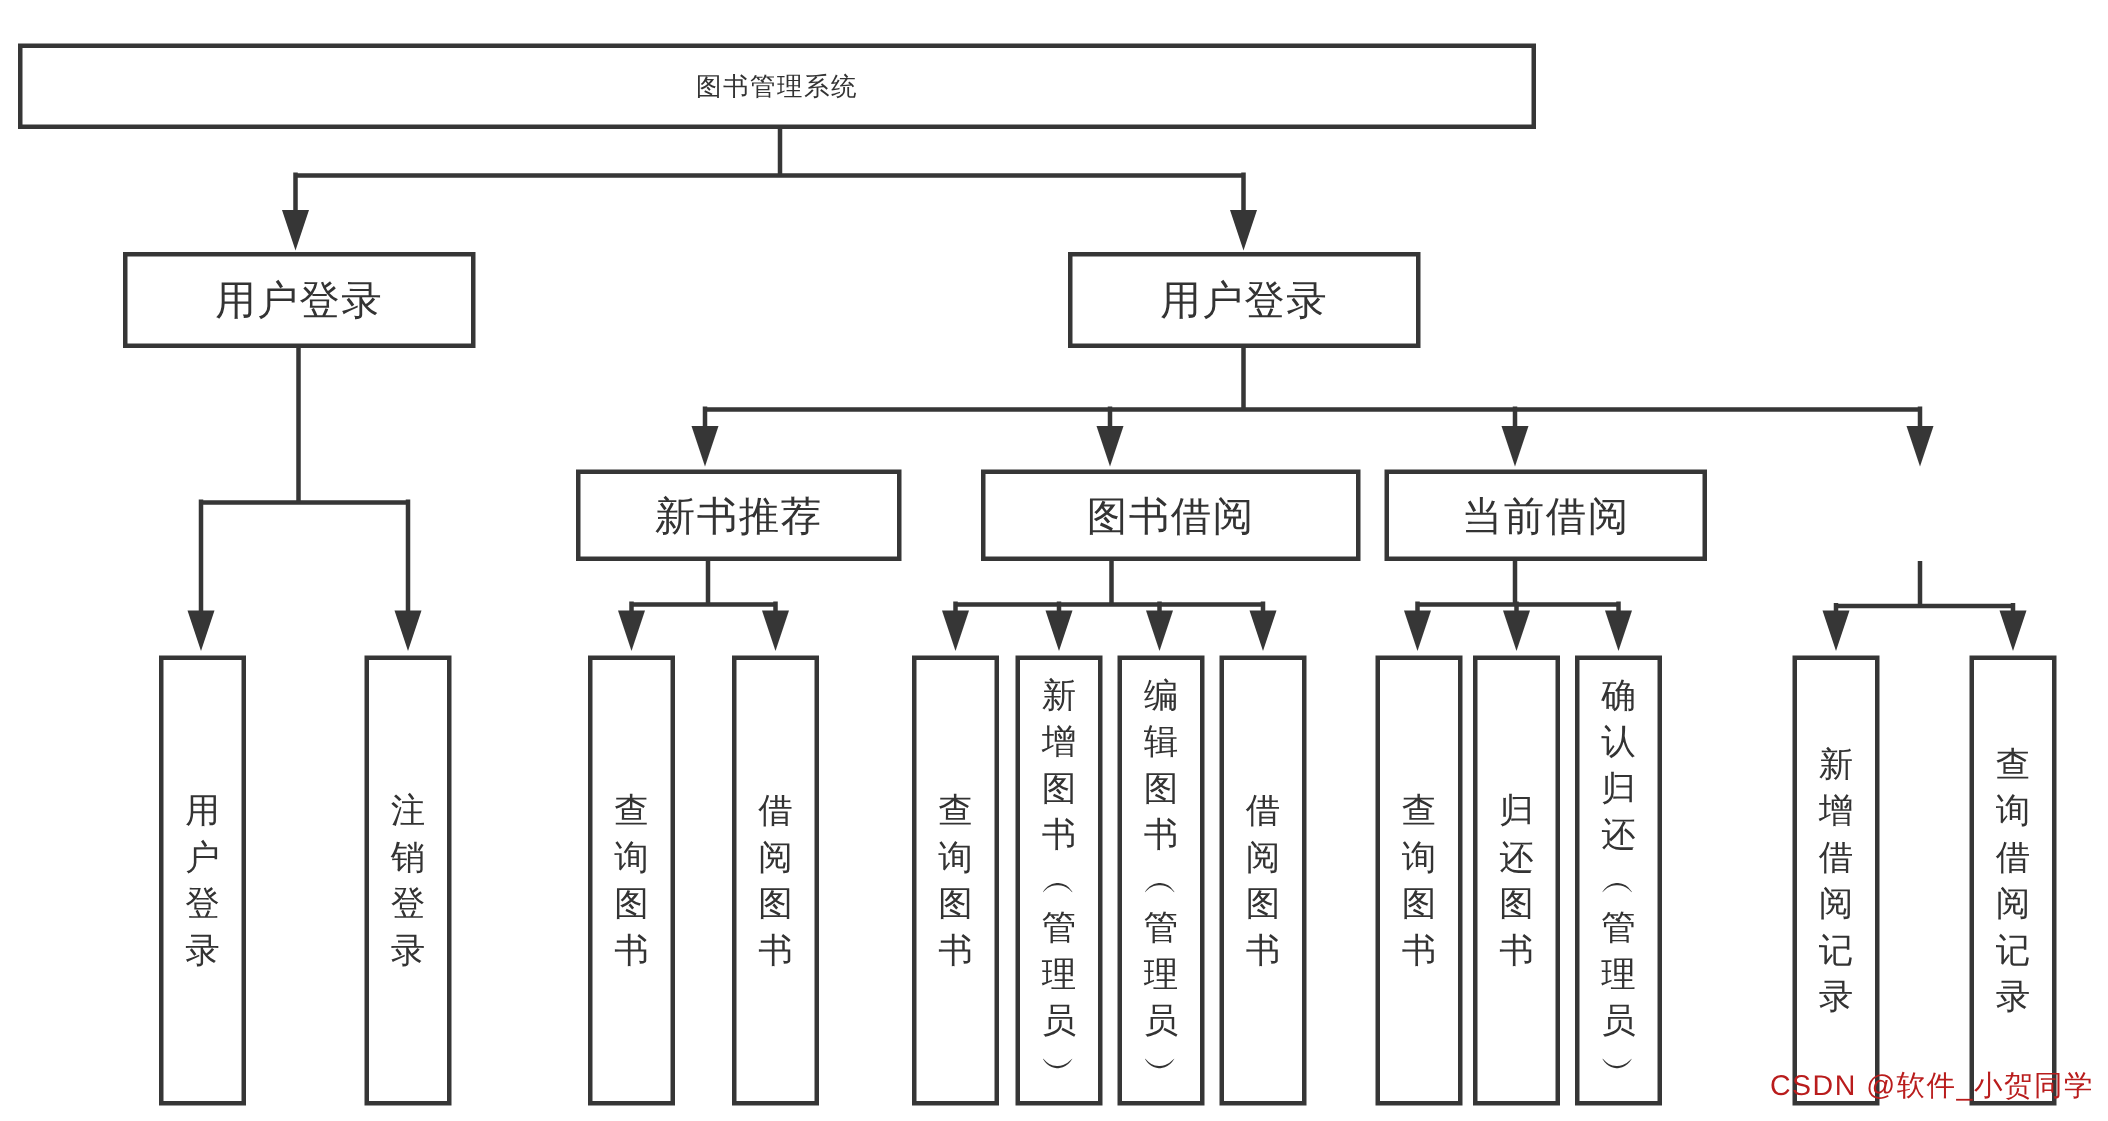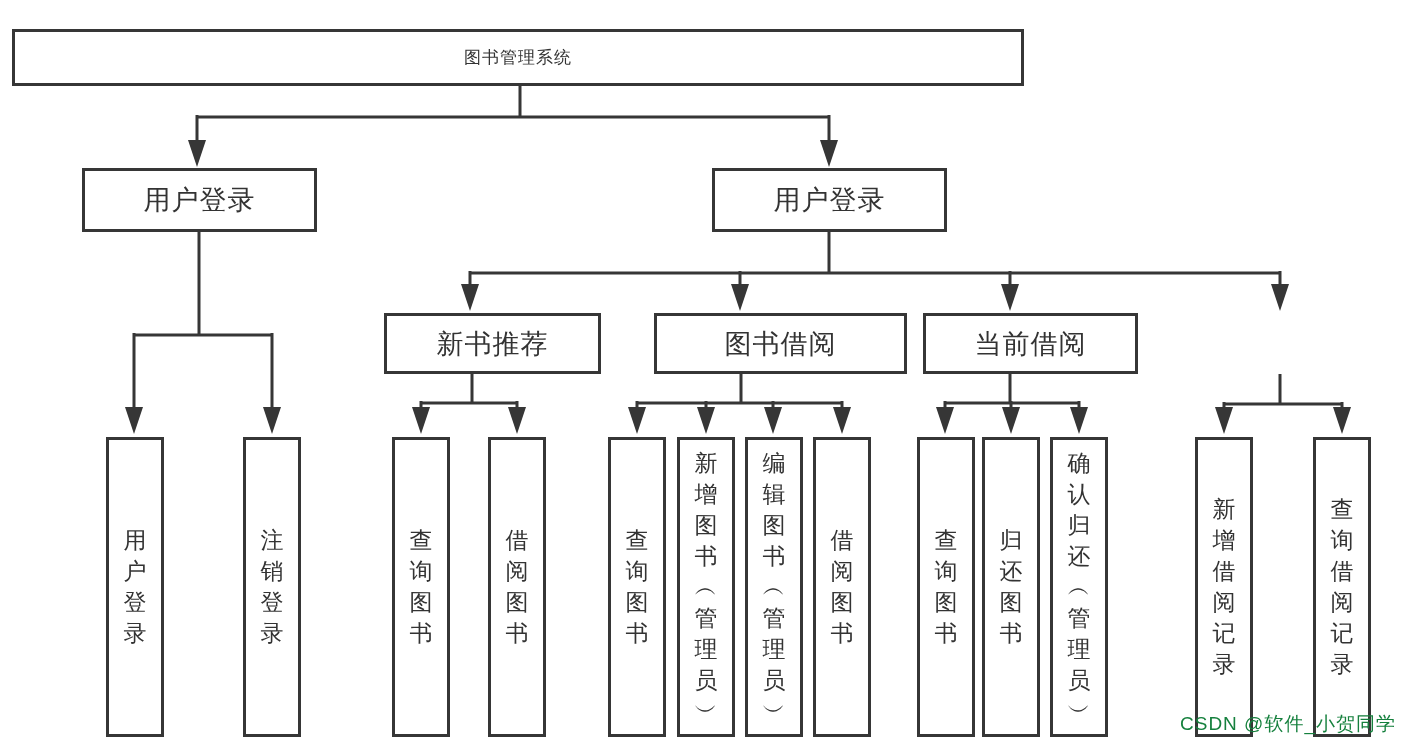--- a/index.html
+++ b/index.html
@@ -32,21 +32,21 @@
   .vbox{
     top:437px;width:58px;height:300px;
     flex-direction:column;
     font-size:23px;
   }
   .vchar{display:block;height:31px;line-height:31px;text-align:center;}
   .watermark{
     position:absolute;
     left:1180px;top:711px;
     font-size:19px;
-    color:#15803d;
+    color:#b91c1c;
     letter-spacing:1px;
     white-space:nowrap;
     z-index:5;
   }
 </style>
 </head>
 <body>
 
 <div class="stage">
 

